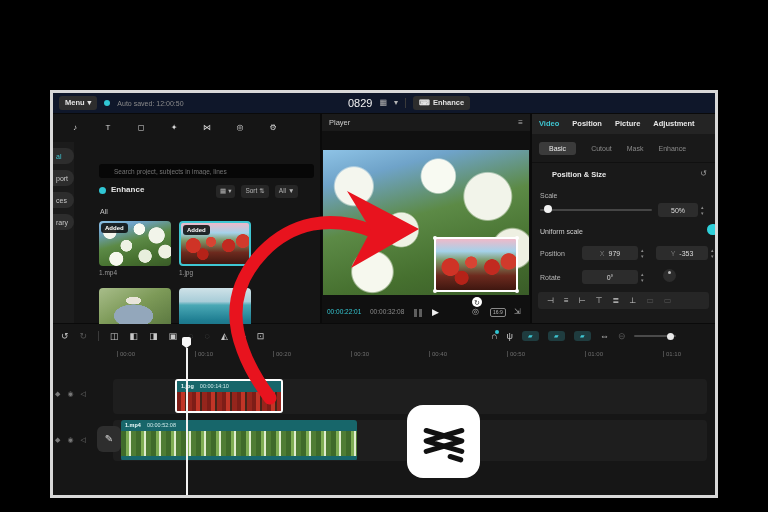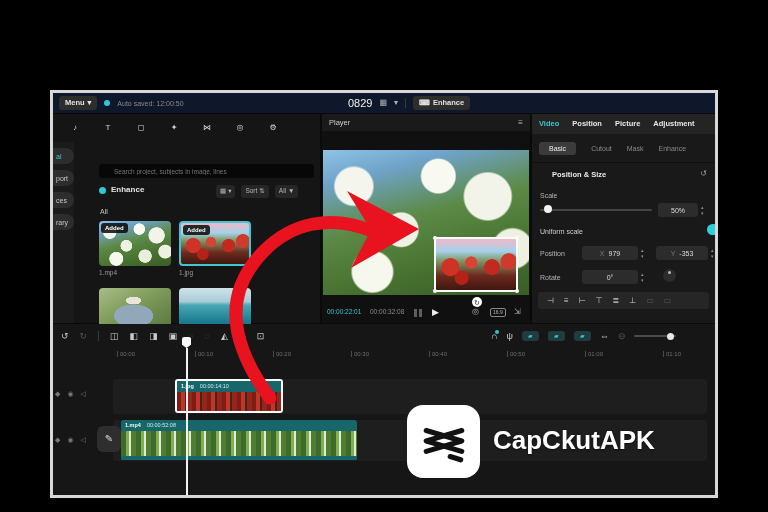--- a/index.html
+++ b/index.html
@@ -418,20 +418,19 @@
       <div class="playhead-line"></div>
     </div>
 
     <div class="wm-square">
       <svg width="50" height="50" viewBox="0 0 48 48">
         <polyline points="7,13 41,23 7,33" fill="none" stroke="#111" stroke-width="5" stroke-linecap="round" stroke-linejoin="round"></polyline>
         <polyline points="41,13 7,23 41,33" fill="none" stroke="#111" stroke-width="5" stroke-linecap="round" stroke-linejoin="round"></polyline>
         <line x1="30" y1="38" x2="40" y2="41" stroke="#111" stroke-width="5" stroke-linecap="round"></line>
       </svg>
     </div>
-    <span class="wm-text">CapCkutAPK</span>
   </div>
 
   <svg class="arrow-svg" width="768" height="512" viewBox="0 0 768 512">
     <path d="M372,231 C330,214 291,223 263,252 C236,280 229,313 243,350 C251,372 261,386 270,398" stroke="#e8131e" stroke-width="13" fill="none" stroke-linecap="round"></path>
     <polygon points="419,229 347,191 371,230 351,268" fill="#e8131e"></polygon>
   </svg>
 </div>
 
 </body></html>

